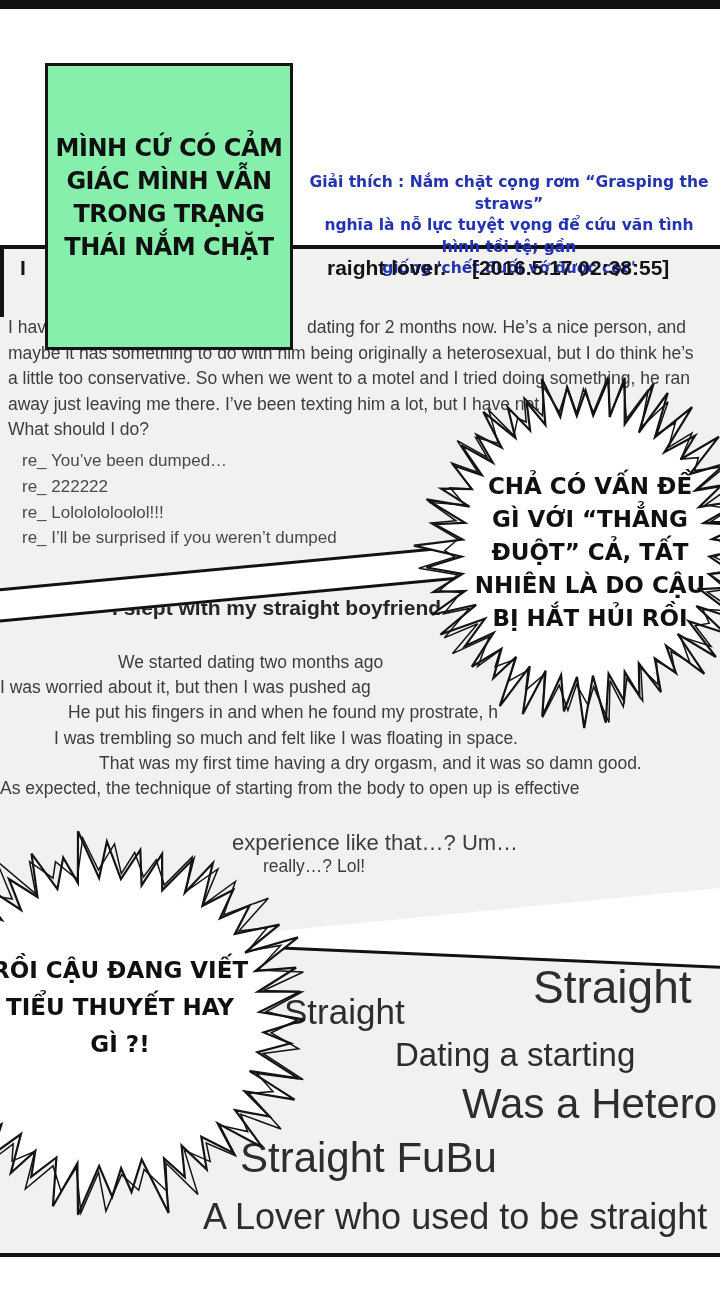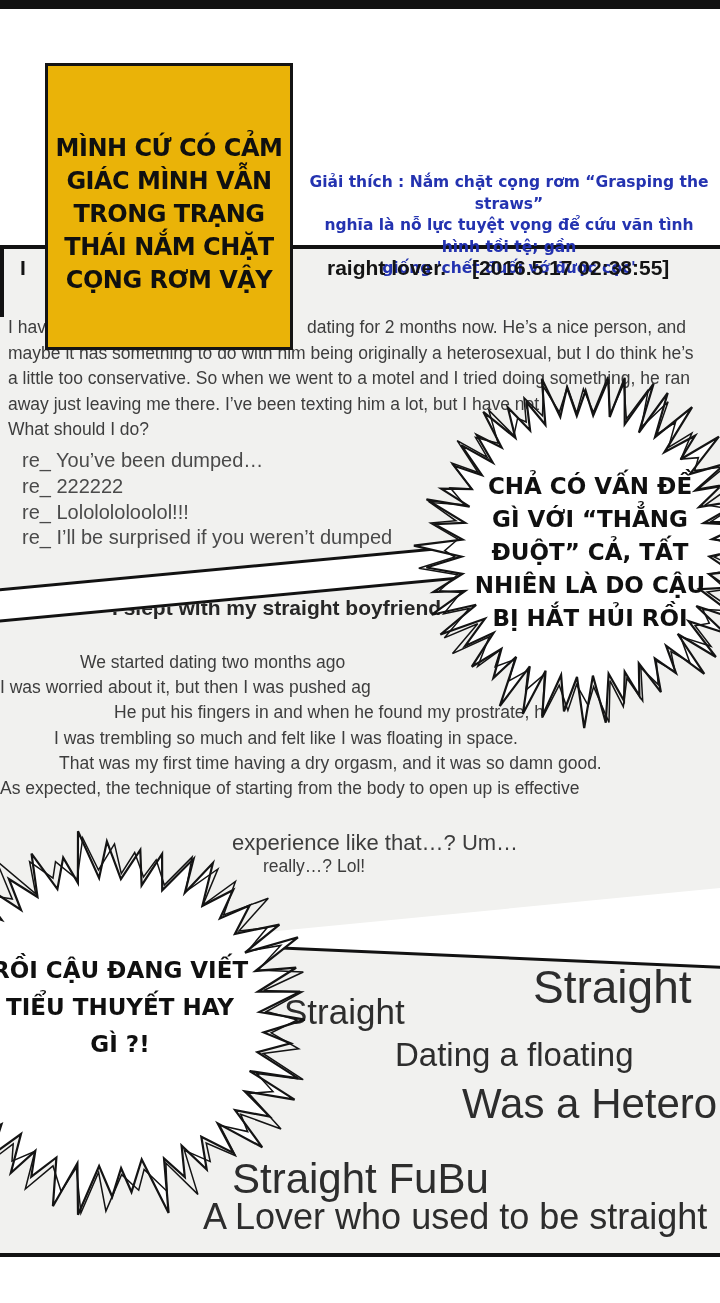--- a/index.html
+++ b/index.html
@@ -20,64 +20,64 @@
   .panel-a{clip-path:polygon(0 249px,720px 249px,720px 518px,0 592px);}
   .panel-b{clip-path:polygon(0 620px,720px 552px,720px 888px,0 958px);}
   .panel-c{clip-path:polygon(0 936px,720px 968px,720px 1253px,0 1253px);}
 
   
   .white-band{left:-40px;top:592px;width:840px;height:34px;background:#ffffff;
               border-top:3px solid #121212;border-bottom:3px solid #121212;
               box-sizing:border-box;transform:rotate(-5.34deg);transform-origin:left top;z-index:3;}
 
   
-  .bubble-box{left:45px;top:63px;width:248px;height:287px;background:#eab308;
+  .bubble-box{left:45px;top:63px;width:248px;height:287px;background:#86efac;
               border:3px solid #141414;box-sizing:border-box;z-index:6;}
   .bubble-box-text{position:absolute;left:0;top:66px;width:100%;text-align:center;
               font-family:"DejaVu Sans",sans-serif;font-weight:700;font-size:24px;
               line-height:33px;color:#101010;letter-spacing:-0.5px;}
 
   
   .note{left:304px;top:172px;width:410px;z-index:2;font-family:"DejaVu Sans",sans-serif;
         font-weight:700;font-size:15.5px;line-height:21.5px;text-align:center;}
 
   
   .p1-title-left{left:20px;top:256px;font-size:21px;font-weight:700;color:#141414;z-index:2;}
   .p1-title-right{left:327px;top:256px;font-size:21px;font-weight:700;color:#141414;z-index:2;white-space:nowrap;}
   .p1-timestamp{margin-left:26px;margin-top:41px;}
   .p1-body{left:8px;top:315px;width:706px;font-size:17.5px;line-height:25.5px;color:#3d3d3d;z-index:2;}
   .p1-line{position:relative;}
   .p1-line1-rest{position:absolute;left:299px;top:0;white-space:nowrap;}
-  .p1-replies{left:22px;top:448px;font-size:20px;line-height:25.8px;color:#4a4a4a;z-index:2;}
+  .p1-replies{left:22px;top:448px;font-size:17px;line-height:25.8px;color:#4a4a4a;z-index:2;}
 
   
   .p2-heading{left:112px;top:596px;font-size:21px;font-weight:700;color:#262626;z-index:2;white-space:nowrap;}
   .p2-body{left:0;top:650px;width:720px;font-size:17.5px;line-height:25.2px;color:#3d3d3d;z-index:2;}
-  .p2-body .l1{padding-left:80px;} .p2-body .l2{}
-  .p2-body .l3{padding-left:114px;} .p2-body .l4{padding-left:54px;}
-  .p2-body .l5{padding-left:59px;} .p2-body .l6{white-space:nowrap;}
+  .p2-body .l1{padding-left:118px;} .p2-body .l2{}
+  .p2-body .l3{padding-left:68px;} .p2-body .l4{padding-left:54px;}
+  .p2-body .l5{padding-left:99px;} .p2-body .l6{white-space:nowrap;}
   .p2-more1{left:232px;top:830px;font-size:22px;color:#3d3d3d;z-index:2;}
   .p2-more2{left:263px;top:856px;font-size:17.5px;color:#3d3d3d;z-index:2;}
 
   
   .burst-svg{z-index:4;}
   .burst-right-svg{left:400px;top:370px;}
   .burst-left-svg{left:-70px;top:818px;}
   .burst-text{z-index:5;text-align:center;font-family:"DejaVu Sans",sans-serif;
               font-weight:700;color:#101010;}
   .burst-right-text{left:435px;top:470px;width:310px;font-size:23px;line-height:33px;}
   .burst-left-text{left:-45px;top:952px;width:330px;font-size:23px;line-height:37px;}
 
   
   .bw{color:#2d2d2d;z-index:2;white-space:nowrap;}
   .bw0{left:533px;top:960px;font-size:46px;}
   .bw1{left:284px;top:992px;font-size:35px;}
   .bw2{left:395px;top:1036px;font-size:33px;}
   .bw3{left:462px;top:1080px;font-size:42px;}
-  .bw4{left:232px;top:1134px;font-size:42px;margin-top:21px;}
+  .bw4{left:240px;top:1134px;font-size:42px;}
   .bw5{left:203px;top:1196px;font-size:36px;}
 </style>
 </head>
 <body>
 
 <div class="page">
 
   <div class="abs panel panel-a"></div>
   <div class="abs panel panel-b"></div>
   <div class="abs panel panel-c"></div>
@@ -125,21 +125,21 @@
     <div class="l3">He put his fingers in and when he found my prostrate, h</div>
     <div class="l4">I was trembling so much and felt like I was floating in space.</div>
     <div class="l5">That was my first time having a dry orgasm, and it was so damn good.</div>
     <div class="l6">As expected, the technique of starting from the body to open up is effective</div>
   </div>
   <div class="abs p2-more1">experience like that…? Um…</div>
   <div class="abs p2-more2">really…? Lol!</div>
 
   <div class="abs bw bw0">Straight</div>
   <div class="abs bw bw1">Straight</div>
-  <div class="abs bw bw2">Dating a floating</div>
+  <div class="abs bw bw2">Dating a starting</div>
   <div class="abs bw bw3">Was a Hetero</div>
   <div class="abs bw bw4">Straight FuBu</div>
   <div class="abs bw bw5">A Lover who used to be straight</div>
 
   <svg class="abs burst-svg burst-right-svg" width="360" height="360" viewBox="0 0 360 360">
       <path d="M355.0 175.8L309.4 186.6L331.6 201.5L309.0 204.1L328.5 217.6L299.5 219.1L342.0 251.1L296.3 236.0L324.4 262.7L288.6 251.2L315.9 287.0L277.7 264.0L304.3 303.8L266.1 275.7L276.0 303.1L254.8 288.4L260.9 322.1L238.8 293.3L239.4 325.9L224.7 301.7L224.0 330.8L208.6 303.7L205.8 352.6L192.9 305.6L184.2 358.1L177.0 307.0L164.0 341.3L161.1 305.1L142.2 346.4L145.6 300.7L122.8 344.1L129.8 296.3L99.8 336.1L116.2 286.8L93.4 308.1L101.4 278.8L71.8 296.7L93.6 262.8L65.1 275.9L84.9 248.7L40.4 264.5L76.1 234.8L31.8 244.7L65.1 221.0L33.4 222.0L62.5 203.8L26.4 197.5L61.5 186.6L13.9 175.6L62.6 169.5L34.5 154.2L65.0 152.8L26.5 129.4L69.6 136.6L41.2 118.6L71.8 119.0L54.0 95.8L81.9 105.2L61.2 75.1L92.7 92.5L76.7 65.0L101.6 77.5L83.3 41.8L115.4 67.9L107.8 37.4L130.1 60.4L126.7 32.4L145.4 54.8L141.8 8.7L160.3 46.9L167.0 17.6L176.8 45.9L185.6 20.6L193.2 45.5L208.4 9.4L209.7 47.0L224.7 7.8L224.7 54.4L253.6 13.6L238.9 62.5L267.7 23.0L255.0 67.2L292.1 37.1L264.5 82.1L295.1 65.7L280.7 89.3L318.9 66.7L290.0 103.9L325.1 93.8L295.3 120.5L320.6 116.2L299.1 137.1L344.9 129.7L303.7 153.0L342.9 155.0L312.1 169.2Z" fill="#ffffff" stroke="#141414" stroke-width="2.2"></path>
       <path d="M340.5 175.7L314.3 187.0L338.8 198.7L309.0 204.1L326.3 219.3L307.2 221.9L334.6 240.8L302.7 239.4L309.3 253.3L295.1 255.8L310.9 276.2L280.5 266.6L289.7 292.2L271.0 281.7L275.0 301.6L256.3 290.9L258.2 314.6L240.8 297.6L242.7 330.9L226.9 308.3L223.3 336.7L210.0 310.7L209.0 352.4L193.6 316.8L188.2 335.6L176.5 314.7L167.9 340.5L159.2 315.2L142.6 347.4L144.5 304.2L125.8 320.1L127.9 300.3L109.0 310.9L114.5 289.6L95.1 296.7L100.4 280.0L77.7 296.4L89.3 266.7L52.5 283.6L77.7 253.8L44.3 267.9L69.1 238.4L43.7 243.8L60.8 222.6L39.4 220.8L57.5 204.8L18.8 198.2L54.9 187.0L44.7 180.7L57.9 169.2L30.5 153.1L55.9 150.8L30.3 132.6L64.6 134.8L50.2 117.8L71.7 118.9L51.8 93.1L78.1 102.5L57.2 70.7L87.3 87.4L75.5 67.4L98.1 73.2L88.8 40.2L113.9 65.5L117.6 48.2L126.2 52.0L124.0 27.6L142.5 45.8L143.5 16.8L159.4 42.1L167.4 16.8L176.6 43.1L183.4 18.7L193.4 42.2L207.9 6.8L210.1 44.4L223.8 13.6L226.4 49.0L248.3 19.7L241.3 57.4L268.1 31.8L256.8 64.4L275.5 52.3L268.5 77.3L291.9 63.0L280.9 89.1L298.4 87.7L294.6 100.6L325.1 96.7L298.2 119.0L337.1 112.3L305.5 134.8L330.4 139.0L311.0 151.5L345.8 152.9L313.3 169.1Z" fill="none" stroke="#141414" stroke-width="1.5"></path>
     </svg>
   <div class="abs burst-text burst-right-text">
     <div>CHẢ CÓ VẤN ĐỀ</div>
@@ -158,17 +158,16 @@
     <div>TIỂU THUYẾT HAY</div>
     <div>GÌ ?!</div>
   </div>
 
   <div class="abs bubble-box">
     <div class="bubble-box-text">
       <div>MÌNH CỨ CÓ CẢM</div>
       <div>GIÁC MÌNH VẪN</div>
       <div>TRONG TRẠNG</div>
       <div>THÁI NẮM CHẶT</div>
-      <div>CỌNG RƠM VẬY</div>
     </div>
   </div>
 
 </div>
 
 </body></html>

